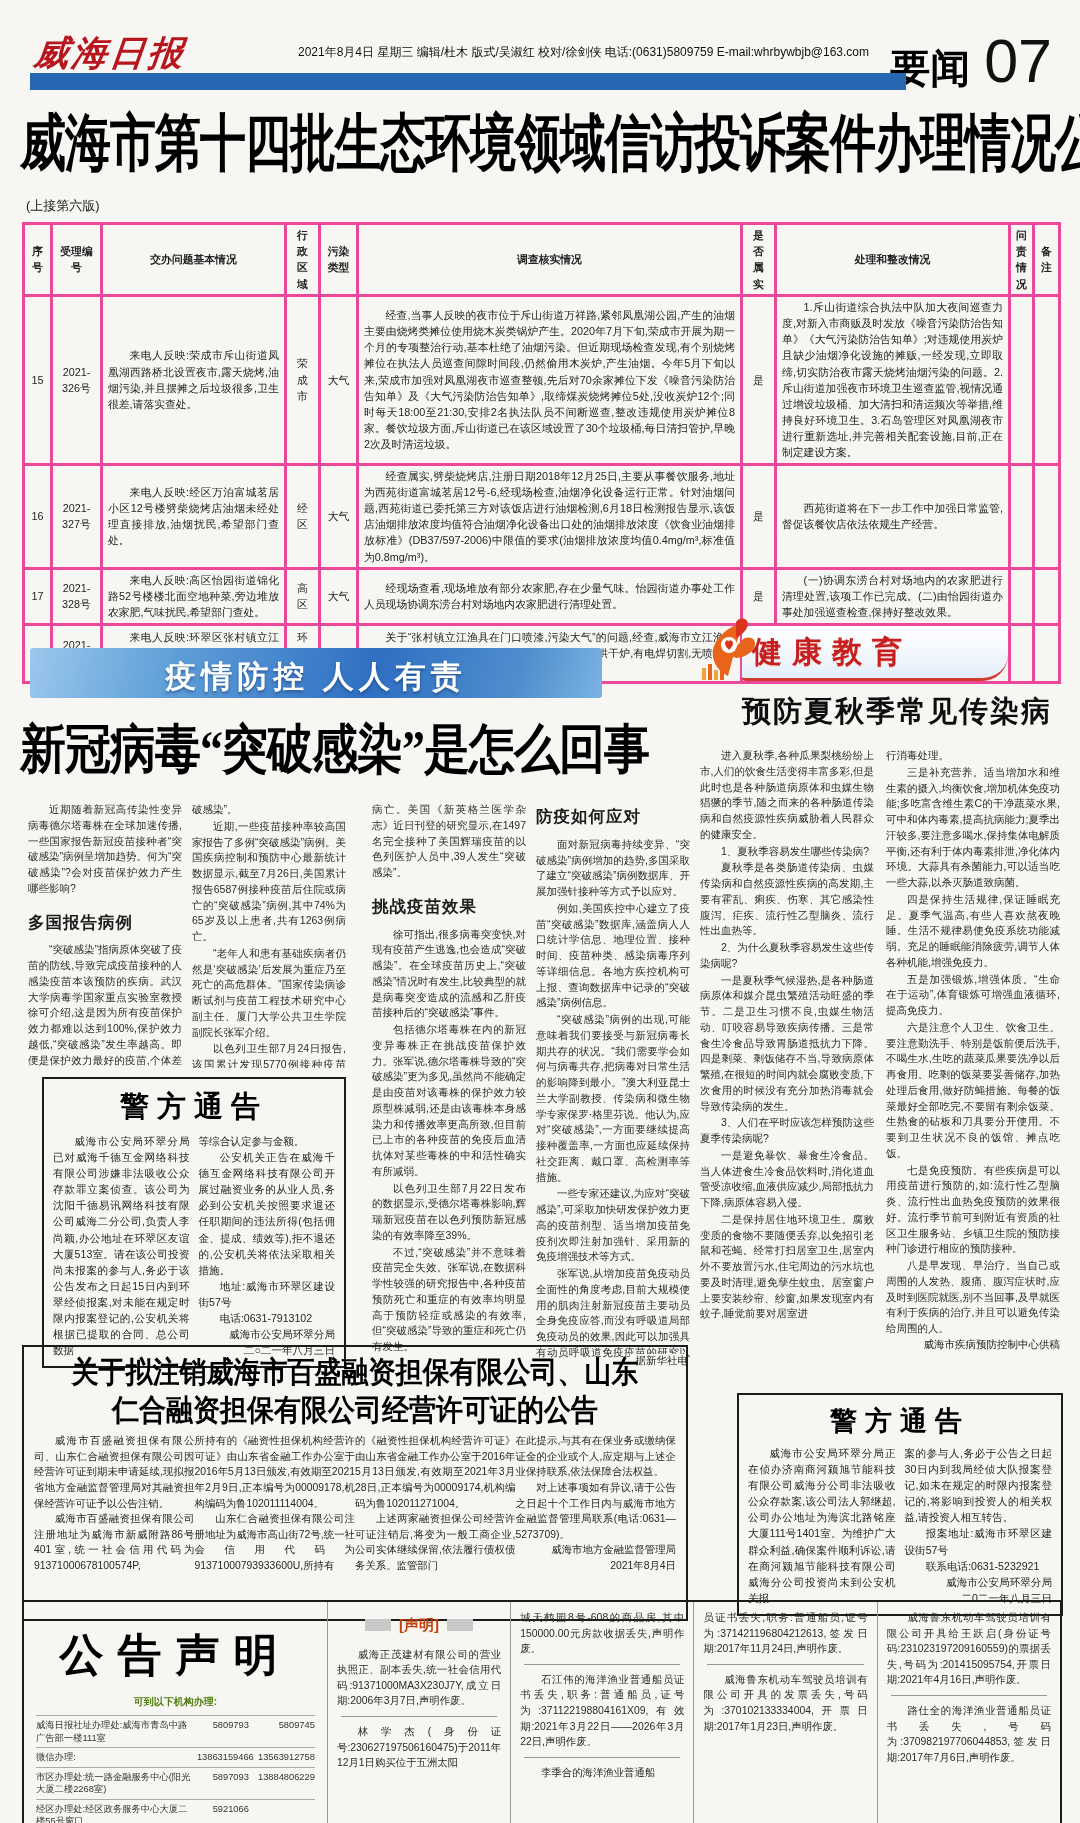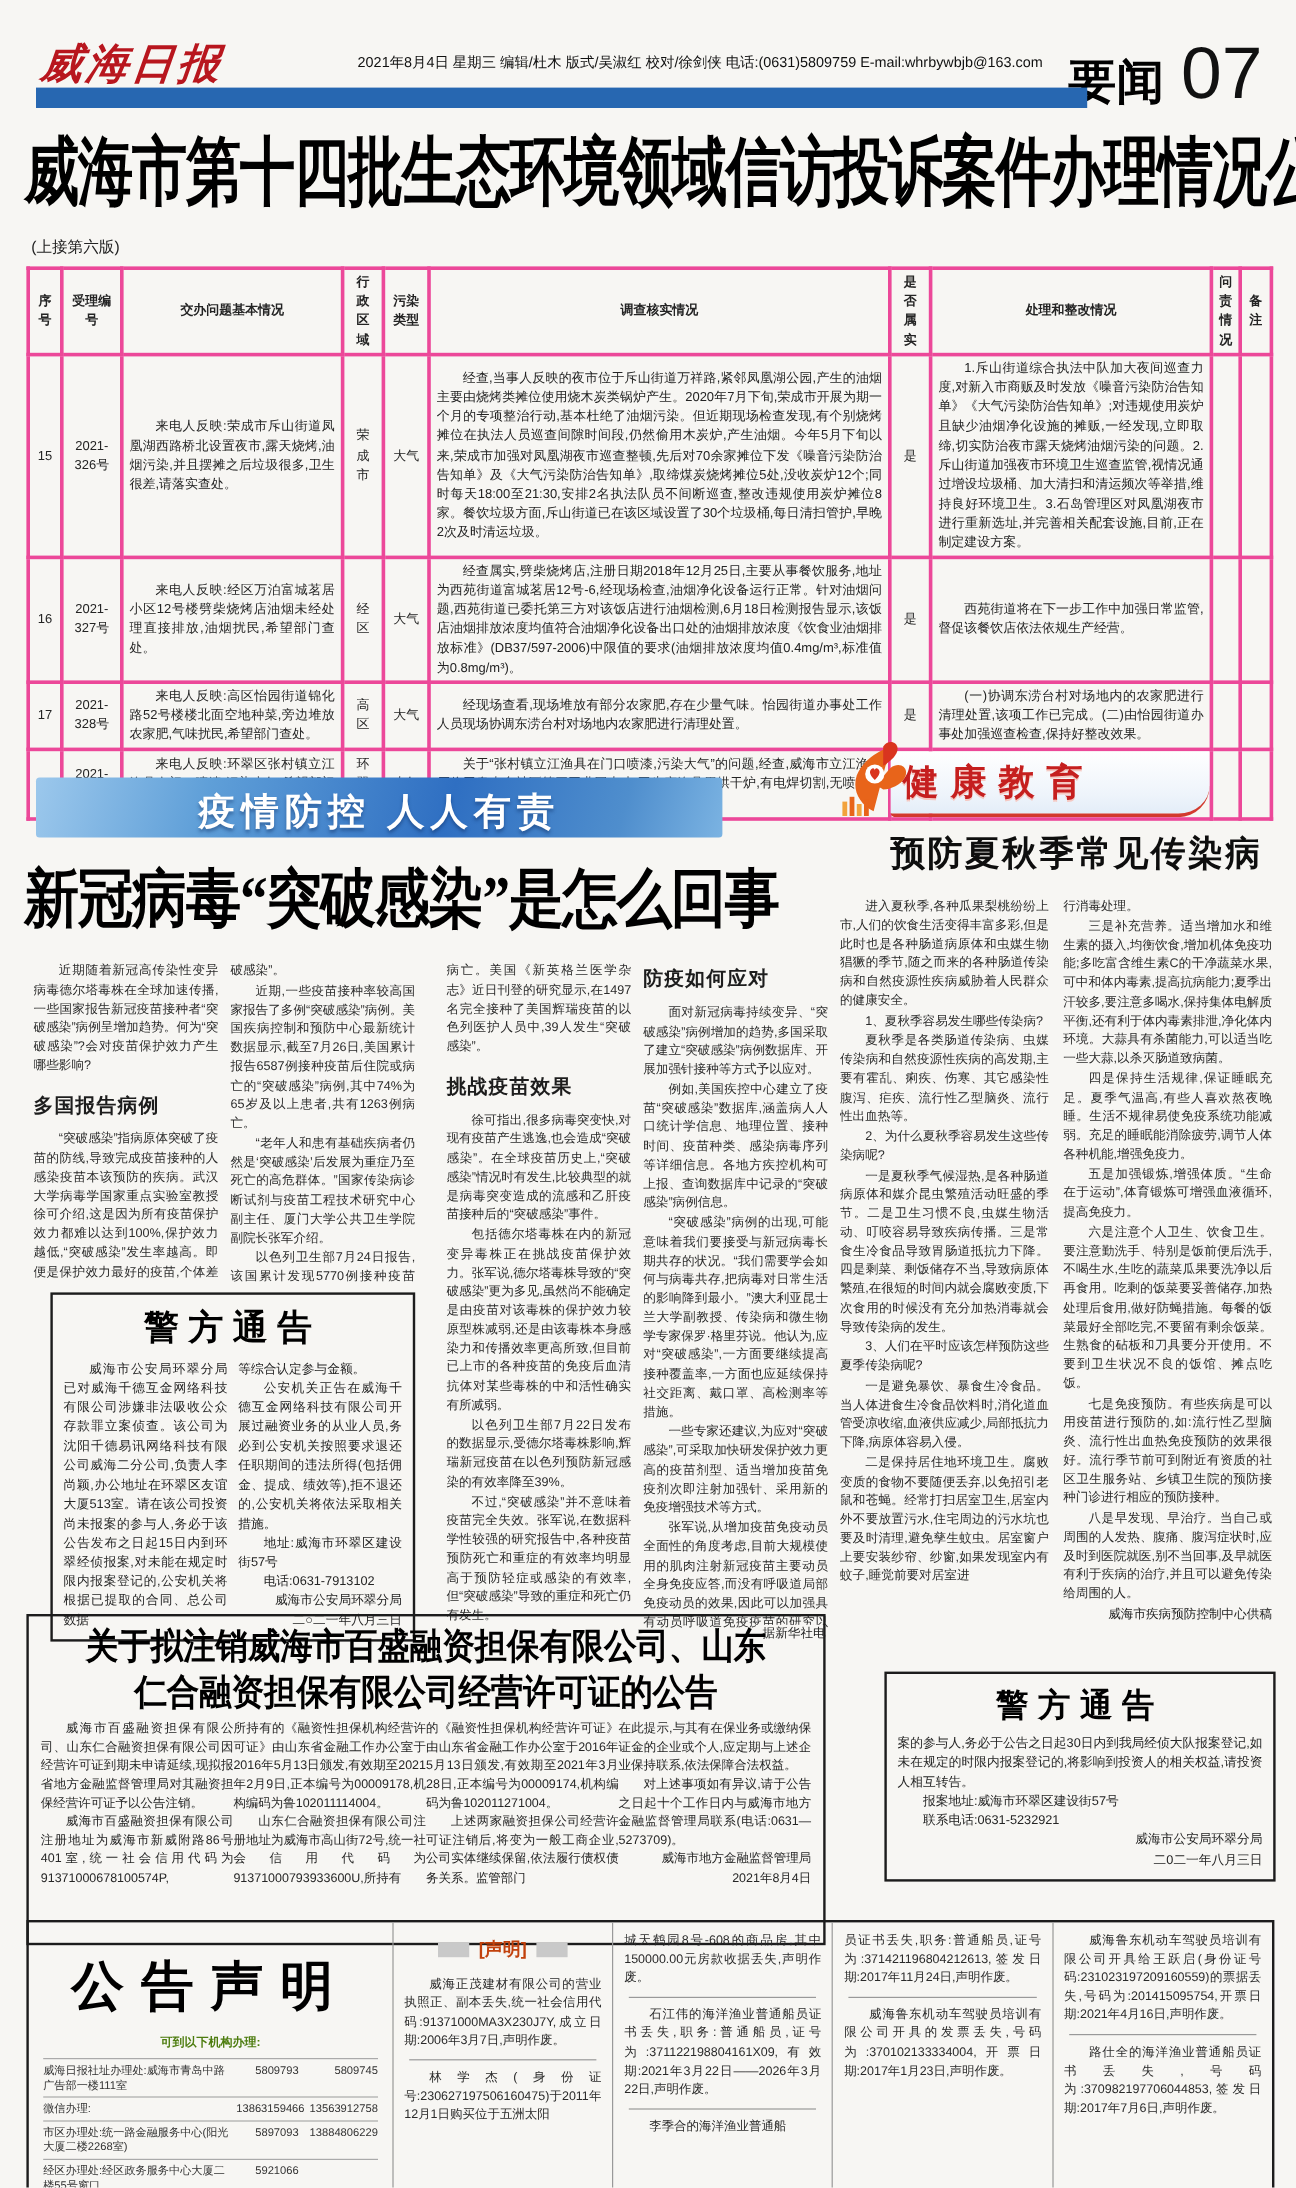--- a/index.html
+++ b/index.html
@@ -343,20 +343,23 @@
         <p class="rt">威海市地方金融监督管理局</p>
         <p class="rt">2021年8月4日</p>
       </div>
     </div>
   </div>
 
   <div class="police-box police2">
     <div class="pb-title">警方通告</div>
     <div class="pb-cols">
       <div class="pb-col">
+        <p>威海市公安局环翠分局正在侦办济南商河颍旭节能科技有限公司威海分公司非法吸收公众存款案,该公司法人郭继超,公司办公地址为海滨北路铭座大厦111号1401室。为维护广大群众利益,确保案件顺利诉讼,请在商河颍旭节能科技有限公司威海分公司投资尚未到公安机关报</p>
+      </div>
+      <div class="pb-col">
         <p class="noind">案的参与人,务必于公告之日起30日内到我局经侦大队报案登记,如未在规定的时限内报案登记的,将影响到投资人的相关权益,请投资人相互转告。</p>
         <p>报案地址:威海市环翠区建设街57号</p>
         <p>联系电话:0631-5232921</p>
         <p class="rt">威海市公安局环翠分局</p>
         <p class="rt">二0二一年八月三日</p>
       </div>
     </div>
   </div>
 
   <div class="bottom-box">

